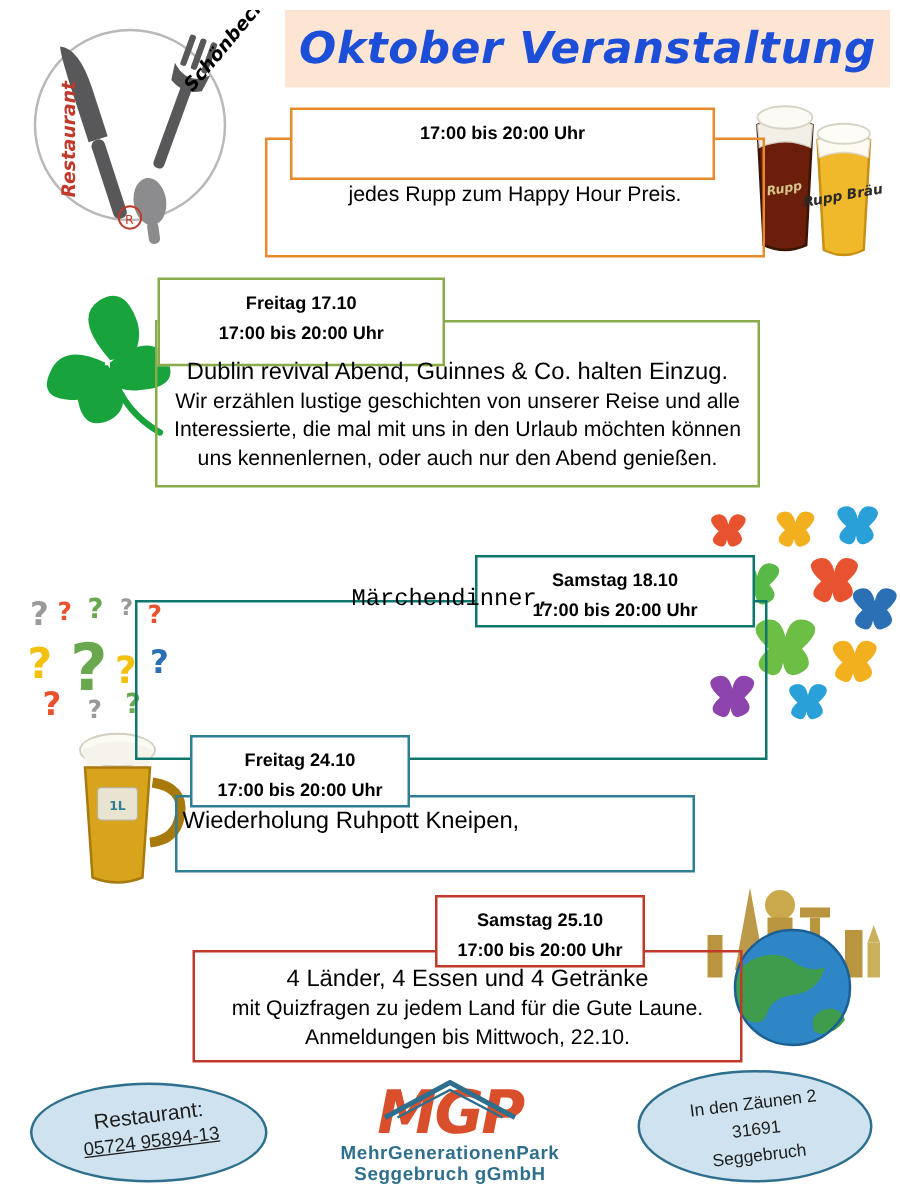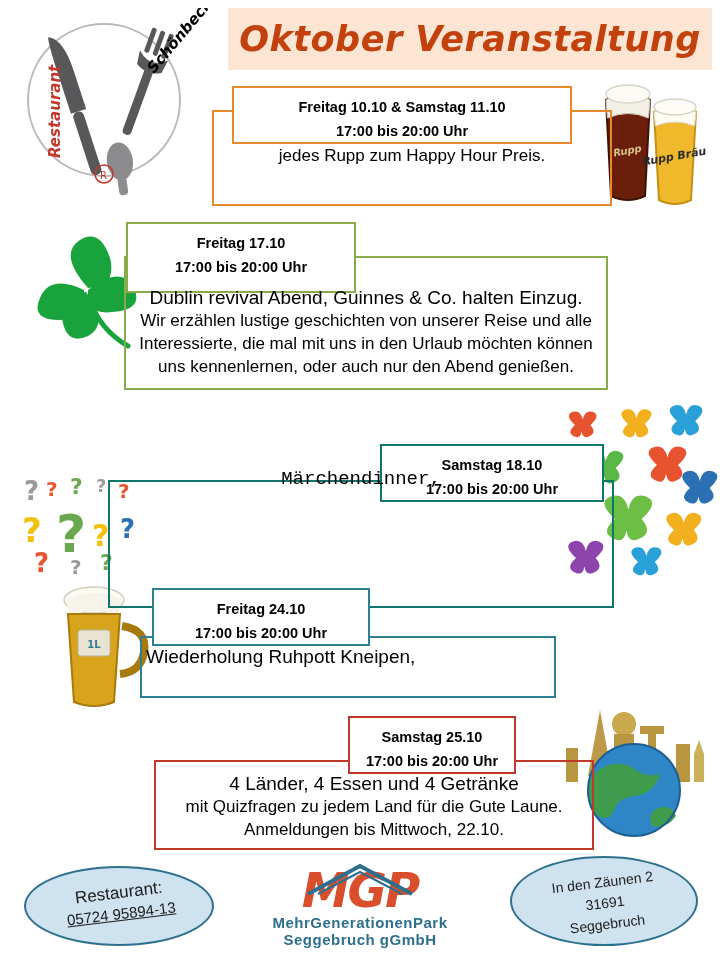--- a/index.html
+++ b/index.html
@@ -33,21 +33,21 @@
   .title-text {
     position: absolute;
     left: 228px;
     top: 14px;
     width: 484px;
     text-align: center;
     font-family: "DejaVu Sans", sans-serif;
     font-weight: bold;
     font-size: 35px;
     font-style: italic;
-    color: #c2410c;
+    color: #1d4ed8;
     letter-spacing: 0.5px;
     line-height: 50px;
   }
 
   
   .logo {
     position: absolute;
     left: 14px;
     top: 8px;
     width: 210px;
@@ -188,21 +188,20 @@
       <path d="M66 30 q22 -11 42 0 l-5 88 q-16 8 -32 0 z" fill="#f0b82b" stroke="#c68f15" stroke-width="2"></path>
       <path d="M66 30 q22 -11 42 0 l-1.5 14 q-19 -8 -39 0 z" fill="#fdfbf2" stroke="#ddd8c8" stroke-width="1"></path>
       <ellipse cx="87" cy="25" rx="21" ry="8" fill="#fdfcf6" stroke="#d7d3c6" stroke-width="1.5"></ellipse>
       <text x="87" y="78" text-anchor="middle" transform="rotate(-10 87 78)" font-family="DejaVu Sans, sans-serif" font-size="11" font-style="italic" font-weight="bold" fill="#2a2a2a">Rupp Bräu</text>
       <text x="40" y="72" text-anchor="middle" transform="rotate(-10 40 72)" font-family="DejaVu Sans, sans-serif" font-size="10" font-style="italic" font-weight="bold" fill="#d8c58a">Rupp</text>
     </svg>
   </div>
 
   <div class="body-box c-orange" style="left:212px; top:110px; width:400px; height:96px;"></div>
   <div class="date-box c-orange" style="left:232px; top:86px; width:340px; height:58px;">
-    <div>Freitag 10.10 &amp; Samstag 11.10</div>
     <div>17:00 bis 20:00 Uhr</div>
   </div>
   <div class="body-text" style="left:216px; top:144px; width:392px;">
     <div class="head2">jedes Rupp zum Happy Hour Preis.</div>
   </div>
 
   <div class="img" style="left:30px; top:230px; width:120px; height:130px;">
     <svg width="120" height="130" viewBox="0 0 120 130">
       <g fill="#19a33c">
         <path d="M58 58 q-30 -34 -8 -48 q20 -12 30 18 q4 14 -4 28 z"></path>
@@ -292,21 +291,21 @@
       <ellipse cx="48" cy="22" rx="30" ry="13" fill="#fbfaf3" stroke="#d2cec0" stroke-width="1.5"></ellipse>
       <path d="M20 22 q28 -14 56 0 l-4 16 q-24 -10 -48 0 z" fill="#f6f4ea"></path>
       <path d="M22 36 l52 0 -6 88 q-20 8 -40 0 z" fill="#d8a41b" stroke="#a8790c" stroke-width="2"></path>
       <path d="M76 48 q26 4 22 26 q-3 20 -24 22" fill="none" stroke="#a8790c" stroke-width="8"></path>
       <rect x="32" y="52" width="32" height="26" rx="3" fill="#e9e4d2" stroke="#b9b29a"></rect>
       <text x="48" y="70" text-anchor="middle" font-family="DejaVu Sans, sans-serif" font-size="10" font-weight="bold" fill="#2e7f94">1L</text>
     </svg>
   </div>
 
   <div class="body-box c-teal" style="left:140px; top:636px; width:416px; height:62px;"></div>
-  <div class="date-box c-teal" style="left:152px; top:588px; width:218px; height:58px;">
+  <div class="date-box c-teal" style="left:152px; top:588px; width:176px; height:58px;">
     <div>Freitag 24.10</div>
     <div>17:00 bis 20:00 Uhr</div>
   </div>
   <div class="body-text" style="left:146px; top:645px; width:404px; text-align:left;">
     <div class="head">Wiederholung Ruhpott Kneipen,</div>
   </div>
 
   <div class="img" style="left:548px; top:678px; width:172px; height:164px;">
     <svg width="172" height="164" viewBox="0 0 172 164">
 

